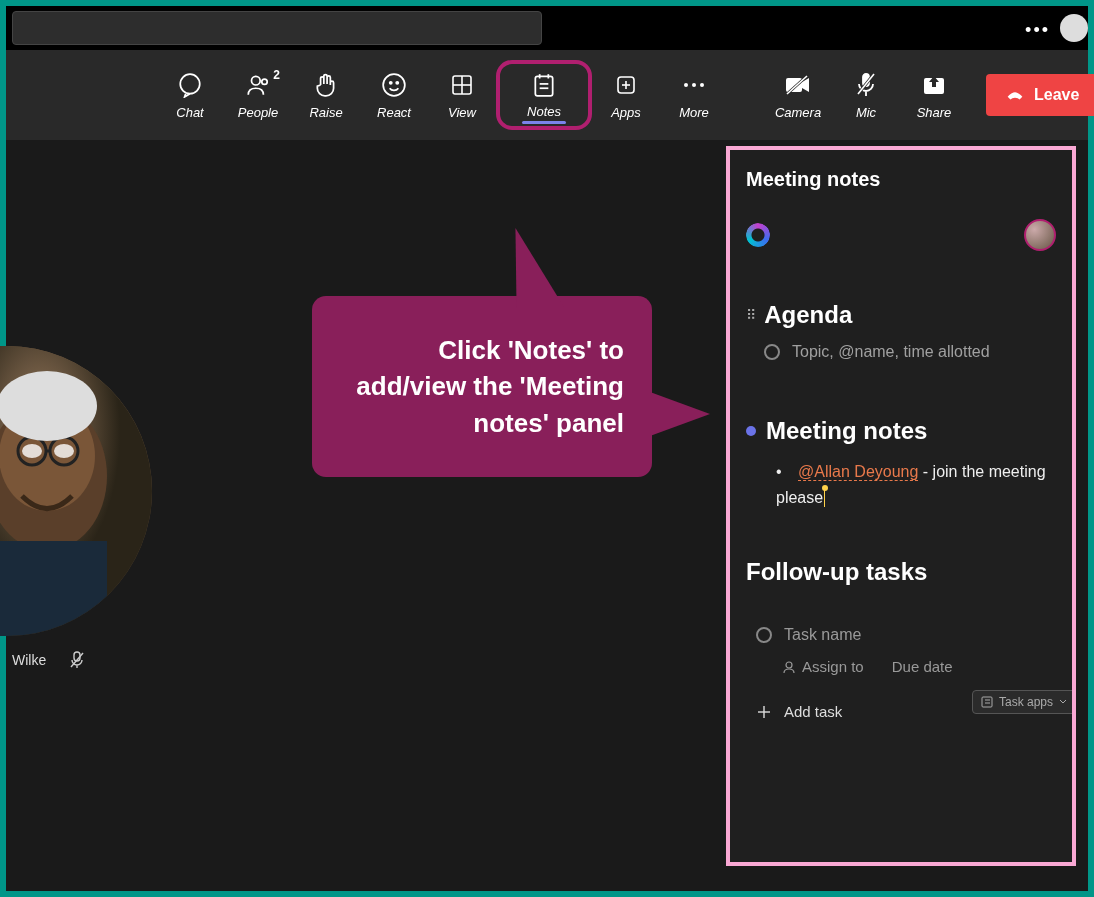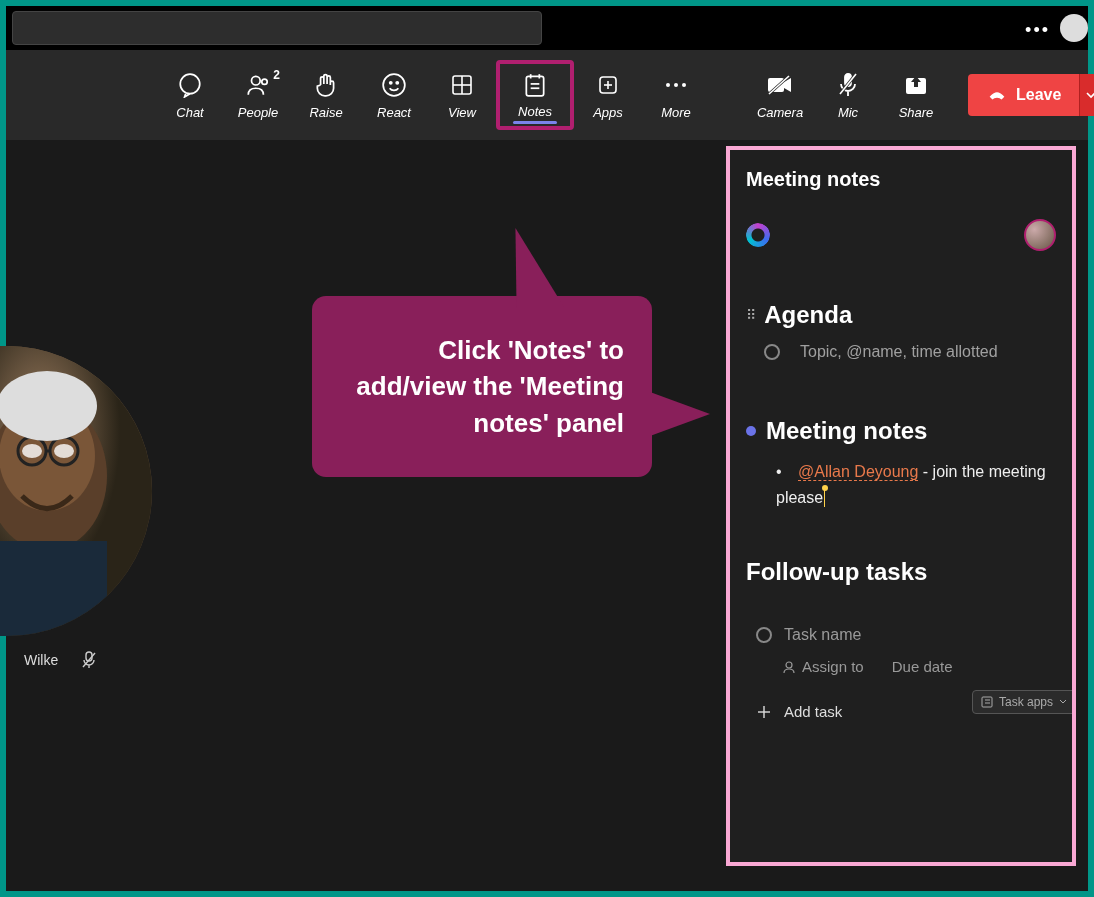--- a/index.html
+++ b/index.html
@@ -87,23 +87,23 @@
   .tool-badge {
     position: absolute;
     top: 8px;
     right: 12px;
     font-size: 12px;
     font-weight: 600;
     color: #fff;
   }
   .notes-highlight {
     border: 4px solid #b01f6f;
-    border-radius: 4px;
+    border-radius: 16px;
     padding: 8px 2px;
-    width: 78px;
+    width: 96px;
   }
   .notes-underline {
     position: absolute;
     bottom: 2px;
     height: 3px;
     width: 44px;
     background: #7b83eb;
     border-radius: 2px;
   }
   .divider {
@@ -156,21 +156,21 @@
     width: 160px;
     height: 290px;
     border-radius: 0 160px 160px 0;
     overflow: hidden;
     background: radial-gradient(circle at 30% 30%, #8a6d4e, #3d2f20);
   }
   .participant-avatar svg{width:100%;height:100%;}
   .participant-label {
     position: absolute;
     top: 505px;
-    left: 12px;
+    left: 0px;
     color: #ddd;
     font-size: 14px;
     display: flex;
     align-items: center;
     gap: 23px;
   }
   .callout {
     position: absolute;
     top: 150px;
     left: 300px;
@@ -251,21 +251,21 @@
     font-weight: 800;
   }
   .drag-handle { color: #aaa; font-size: 14px; letter-spacing:-2px;}
   .bullet-dot {
     width: 10px; height: 10px; border-radius: 50%;
     background: #6b73e8;
   }
   .agenda-row {
     display: flex;
     align-items: center;
-    gap: 20px;
+    gap: 12px;
     margin-left: 18px;
     margin-bottom: 56px;
     color: #a0a0a0;
     font-size: 16px;
   }
   .radio-circle {
     width: 16px; height: 16px; border: 2px solid #888; border-radius: 50%;
   }
   .notes-row {
     margin-left: 30px;

